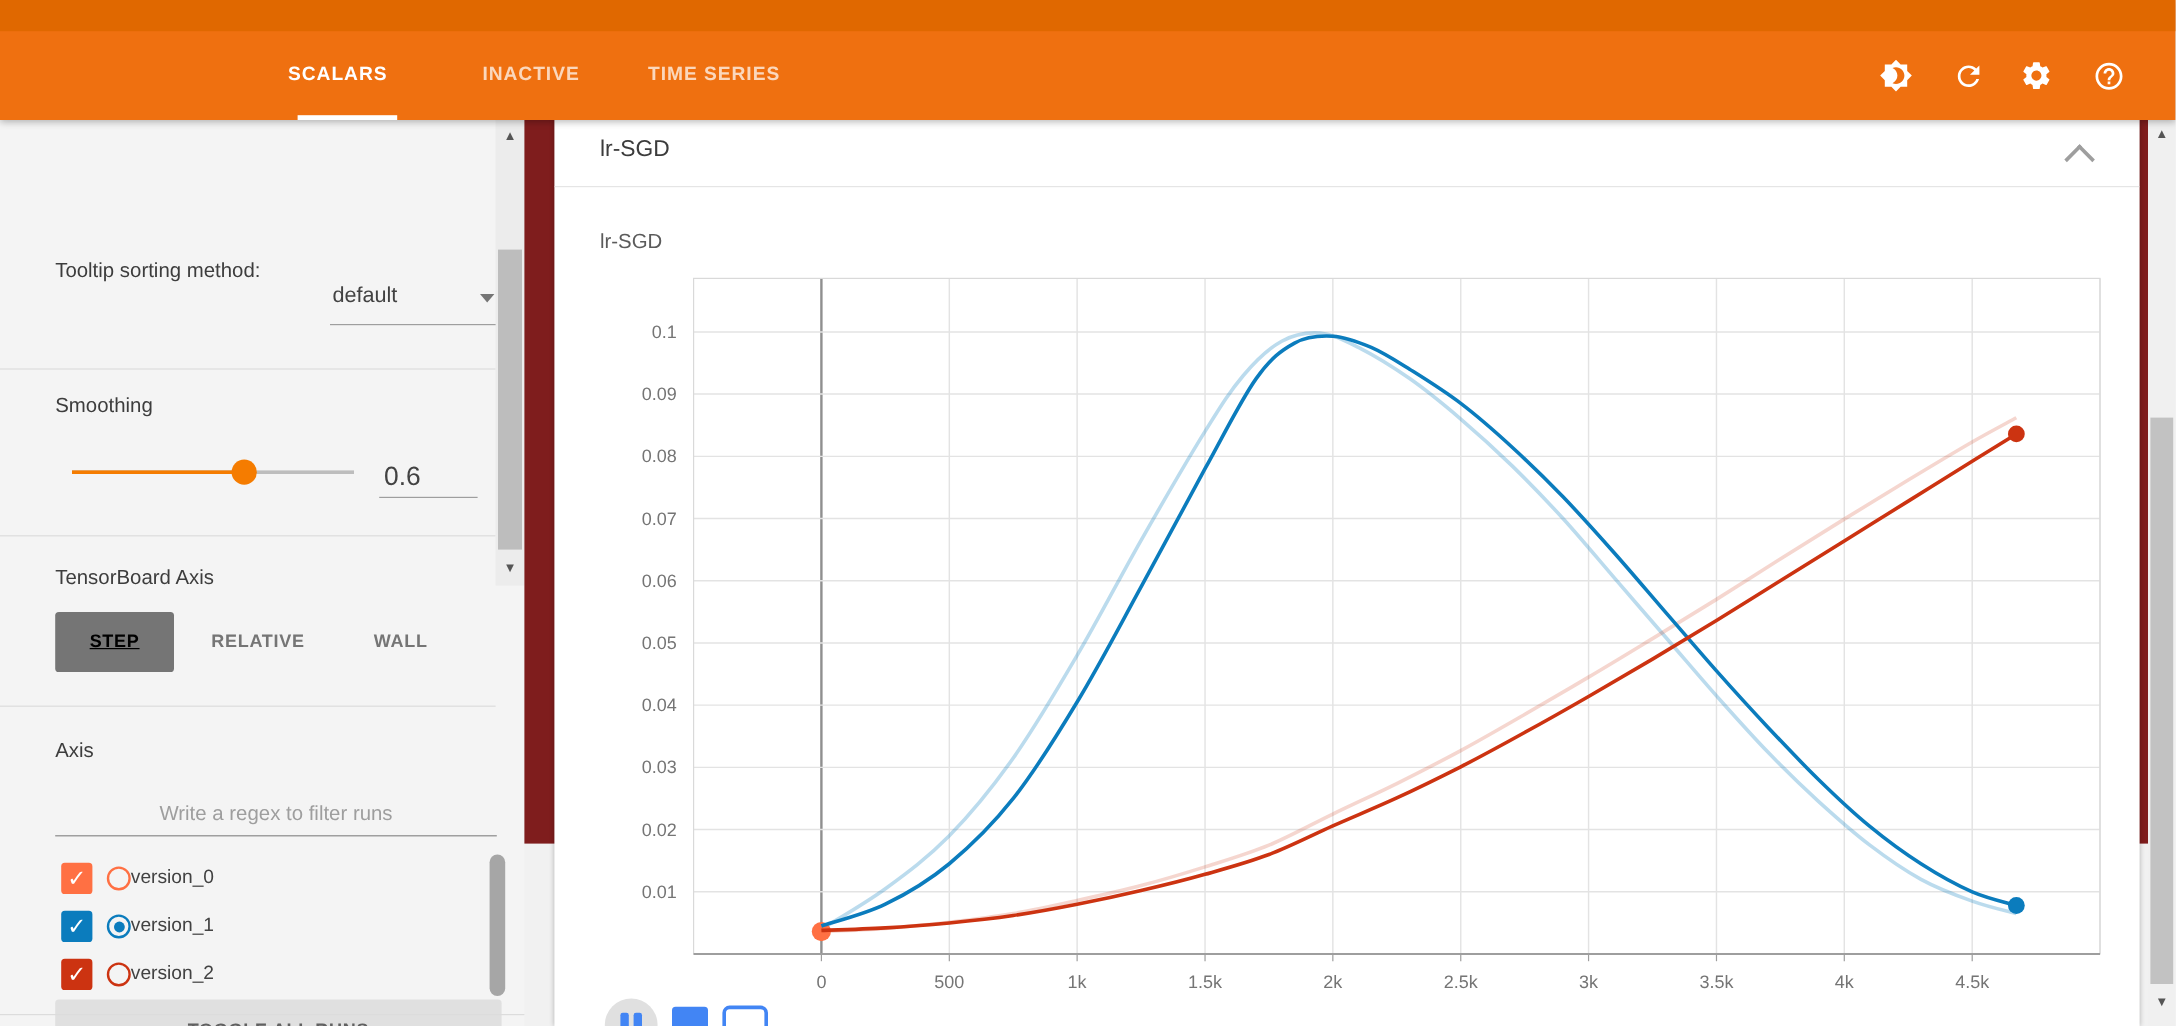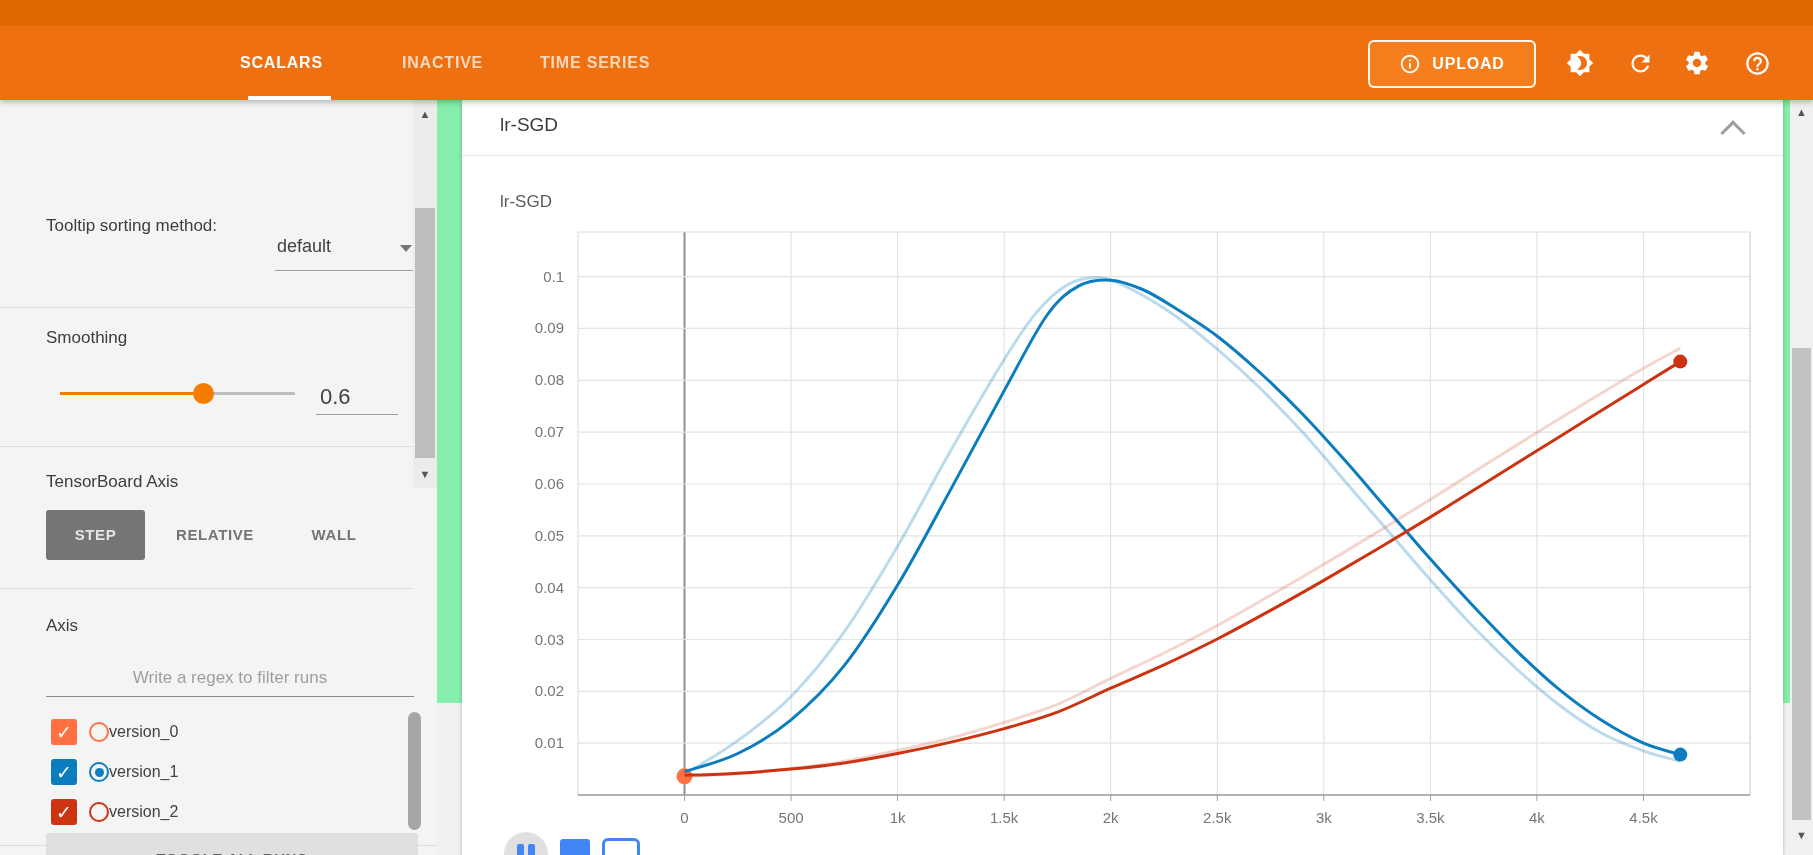--- a/index.html
+++ b/index.html
@@ -36,21 +36,21 @@
     border-left:6px solid transparent;border-right:6px solid transparent;border-top:7px solid #757575;}
   .slider{position:absolute;left:60px;top:282px;width:235px;height:22px;cursor:pointer;}
   .slider .track{position:absolute;left:0;top:10px;width:100%;height:3px;background:#bdbdbd;}
   .slider .fill{position:absolute;left:0;top:10px;height:3px;background:#f57c00;}
   .slider .thumb{position:absolute;top:1px;width:21px;height:21px;border-radius:50%;background:#f57c00;}
   .smooth-val{position:absolute;left:316px;top:278px;width:82px;height:36px;border-bottom:1px solid #9e9e9e;
     font-size:22px;color:#424242;cursor:text;}
   .smooth-val span{position:absolute;left:4px;top:6px;}
   .axis-btn{position:absolute;top:410px;height:50px;line-height:50px;font-size:15px;font-weight:bold;
     letter-spacing:.6px;color:#757575;text-align:center;cursor:pointer;border-radius:3px;}
-  .axis-btn.sel{background:#757575;color:#e5e5e5;}
+  .axis-btn.sel{background:#757575;color:#000000;text-decoration:underline;}
   .filter-input{position:absolute;left:46px;top:560px;width:364px;height:34px;border:none;outline:none;
     background:transparent;border-bottom:1px solid #8a8a8a;font-size:17px;color:#424242;
     font-family:"Liberation Sans",sans-serif;text-align:center;}
   .filter-input::placeholder{color:#9e9e9e;}
   .runs-list{position:absolute;left:0;top:612px;width:408px;}
   .run-row{position:relative;height:40px;display:flex;align-items:center;padding-left:51px;cursor:pointer;}
   .run-check{width:26px;height:26px;border-radius:3px;display:flex;align-items:center;justify-content:center;
     color:#fff;font-size:19px;font-weight:bold;flex:0 0 auto;}
   .run-radio{width:16px;height:16px;border-radius:50%;border-style:solid;border-width:2.5px;margin-left:12px;
     display:flex;align-items:center;justify-content:center;flex:0 0 auto;background:#f4f4f4;}
@@ -60,21 +60,21 @@
   .toggle-btn{position:absolute;left:46px;top:733px;width:372px;height:50px;background:#e0e0e0;border-radius:3px;
     color:#616161;font-size:15px;font-weight:bold;letter-spacing:.6px;display:flex;align-items:center;
     justify-content:center;cursor:pointer;}
 
   
   .sb-scrollbar{position:absolute;left:413px;top:100px;width:24px;height:388px;background:#ececec;}
   .sb-scrollbar .thumb{position:absolute;left:2px;top:108px;width:20px;height:250px;background:#bdbdbd;}
   .scroll-arrow{position:absolute;font-size:11px;color:#555;left:0;width:100%;text-align:center;cursor:pointer;}
 
   
-  .main{position:absolute;left:437px;top:100px;width:1353px;height:603px;background:#86efac;}
+  .main{position:absolute;left:437px;top:100px;width:1353px;height:603px;background:#7f1d1d;}
   .card{position:absolute;left:25px;top:0;width:1321px;height:755px;background:#fff;
     box-shadow:0 1px 4px rgba(0,0,0,.25);overflow:hidden;}
   .card-header{position:absolute;left:0;top:0;width:100%;height:55px;border-bottom:1px solid #e5e5e5;}
   .card-title{position:absolute;left:38px;top:14px;font-size:19px;color:#3c3c3c;}
   .collapse-chevron{position:absolute;left:1262px;top:24px;width:15px;height:15px;border-top:3px solid #9e9e9e;
     border-right:3px solid #9e9e9e;transform:rotate(-45deg);cursor:pointer;}
   .chart-title{position:absolute;left:38px;top:92px;font-size:17px;color:#5b5b5b;z-index:5;}
   .chart-svg-wrap{position:absolute;left:0;top:60px;width:1321px;height:695px;}
   svg text.tick{font-family:"Liberation Sans",sans-serif;font-size:15px;fill:#757575;}
 
@@ -96,28 +96,20 @@
 
   <div class="header">
     <div class="header-darkstrip"></div>
     <div id="tabs">
         <div class="tab active" style="left: 240px;"><span>SCALARS</span><span class="tab-underline"></span></div>
         <div class="tab" style="left: 402px;"><span>INACTIVE</span></div>
         <div class="tab" style="left: 540px;"><span>TIME SERIES</span></div>
       </div>
 
 
-    <div class="upload-btn">
-      <span style="display:flex">
-        <svg width="22" height="22" viewBox="0 0 24 24">
-            <path fill="#fff" d="M11 17h2v-6h-2v6zm1-15C6.48 2 2 6.48 2 12s4.48 10 10 10 10-4.48 10-10S17.52 2 12 2zm0 18c-4.41 0-8-3.59-8-8s3.59-8 8-8 8 3.59 8 8-3.59 8-8 8zM11 9h2V7h-2v2z"></path>
-          </svg>
-      </span>
-      <span>UPLOAD</span>
-    </div>
 
     <div class="hicon" style="left:1564px">
       <svg width="28" height="28" viewBox="0 0 24 24">
           <path fill="#fff" d="M20 8.69V4h-4.69L12 .69 8.69 4H4v4.69L.69 12 4 15.31V20h4.69L12 23.31 15.31 20H20v-4.69L23.31 12 20 8.69zm-8 9.31c-.89 0-1.74-.2-2.5-.55 2.06-.95 3.5-3.03 3.5-5.45s-1.44-4.5-3.5-5.45c.76-.35 1.61-.55 2.5-.55 3.31 0 6 2.69 6 6s-2.69 6-6 6z"></path>
         </svg>
     </div>
     <div class="hicon" style="left:1624px">
       <svg width="27" height="27" viewBox="0 0 24 24">
           <path fill="#fff" d="M17.65 6.35C16.2 4.9 14.21 4 12 4c-4.42 0-7.99 3.58-8 8s3.57 8 8 8c3.73 0 6.84-2.55 7.73-6h-2.08c-.82 2.33-3.04 4-5.65 4-3.31 0-6-2.69-6-6s2.69-6 6-6c1.66 0 3.14.69 4.22 1.78L13 11h7V4l-2.35 2.35z"></path>
         </svg>

